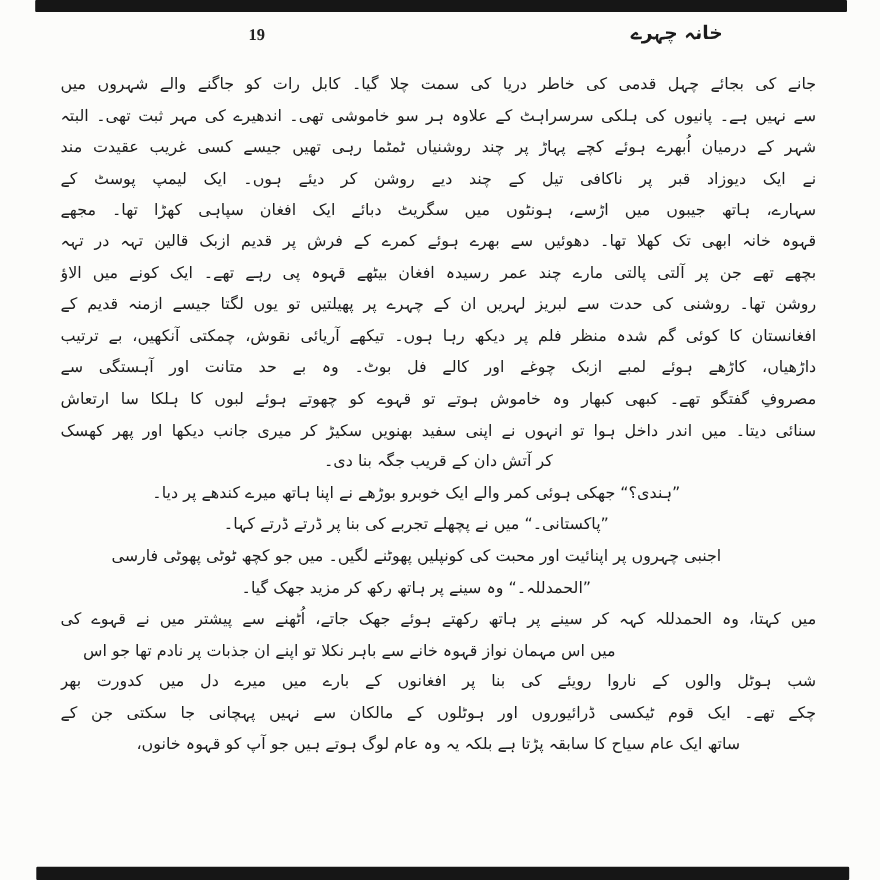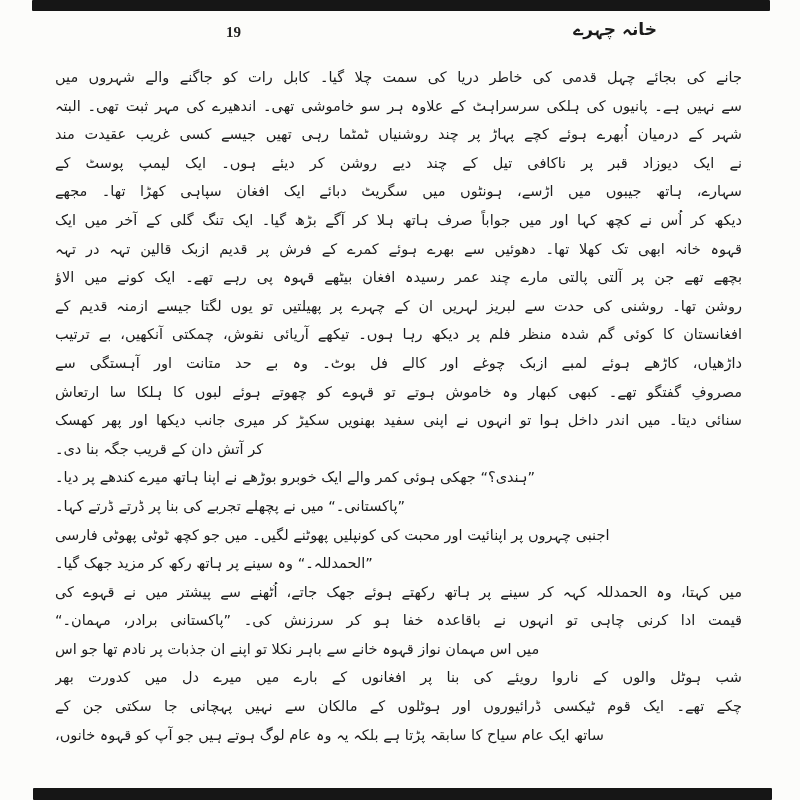--- a/index.html
+++ b/index.html
@@ -23,21 +23,21 @@
     position:absolute;top:24px;left:226px;
     font-family:"Liberation Serif", serif;font-weight:bold;font-size:15px;color:#222;
   }
 
   .body-text{
     position:absolute;top:63px;left:55px;right:58px;
     direction:rtl;color:#1c1c1c;
   }
   .line{
     height:28.6px;line-height:28.6px;font-size:14.5px;
-    overflow:hidden;white-space:nowrap;text-align:left;
+    overflow:hidden;white-space:nowrap;text-align:center;
   }
   
   .line.j{white-space:normal;text-align:justify;text-align-last:justify;word-spacing:1px;}
   
   .line.s0{padding-right:0;}
   
   .line.s1{padding-right:40px;}
   
   .line.s2{padding-right:162px;}
 </style>
@@ -51,35 +51,33 @@
   <div class="running-title">خانہ چہرے</div>
 
   <div class="page-number">19</div>
 
   <div class="body-text" id="body-lines" dir="rtl">
       <div class="line j">جانے کی بجائے چہل قدمی کی خاطر دریا کی سمت چلا گیا۔ کابل رات کو جاگنے والے شہروں میں</div>
       <div class="line j">سے نہیں ہے۔ پانیوں کی ہلکی سرسراہٹ کے علاوہ ہر سو خاموشی تھی۔ اندھیرے کی مہر ثبت تھی۔ البتہ</div>
       <div class="line j">شہر کے درمیان اُبھرے ہوئے کچے پہاڑ پر چند روشنیاں ٹمٹما رہی تھیں جیسے کسی غریب عقیدت مند</div>
       <div class="line j">نے ایک دیوزاد قبر پر ناکافی تیل کے چند دیے روشن کر دیئے ہوں۔ ایک لیمپ پوسٹ کے</div>
       <div class="line j">سہارے، ہاتھ جیبوں میں اڑسے، ہونٹوں میں سگریٹ دبائے ایک افغان سپاہی کھڑا تھا۔ مجھے</div>
-      <div class="line j">دیکھ کر اُس نے کچھ کہا اور میں جواباً صرف ہاتھ ہلا کر آگے بڑھ گیا۔ ایک تنگ گلی کے آخر میں ایک</div>
       <div class="line j">قہوہ خانہ ابھی تک کھلا تھا۔ دھوئیں سے بھرے ہوئے کمرے کے فرش پر قدیم ازبک قالین تہہ در تہہ</div>
       <div class="line j">بچھے تھے جن پر آلتی پالتی مارے چند عمر رسیدہ افغان بیٹھے قہوہ پی رہے تھے۔ ایک کونے میں الاؤ</div>
       <div class="line j">روشن تھا۔ روشنی کی حدت سے لبریز لہریں ان کے چہرے پر پھیلتیں تو یوں لگتا جیسے ازمنہ قدیم کے</div>
       <div class="line j">افغانستان کا کوئی گم شدہ منظر فلم پر دیکھ رہا ہوں۔ تیکھے آریائی نقوش، چمکتی آنکھیں، بے ترتیب</div>
       <div class="line j">داڑھیاں، کاڑھے ہوئے لمبے ازبک چوغے اور کالے فل بوٹ۔ وہ بے حد متانت اور آہستگی سے</div>
       <div class="line j">مصروفِ گفتگو تھے۔ کبھی کبھار وہ خاموش ہوتے تو قہوے کو چھوتے ہوئے لبوں کا ہلکا سا ارتعاش</div>
       <div class="line j">سنائی دیتا۔ میں اندر داخل ہوا تو انہوں نے اپنی سفید بھنویں سکیڑ کر میری جانب دیکھا اور پھر کھسک</div>
       <div class="line s0">کر آتش دان کے قریب جگہ بنا دی۔</div>
       <div class="line s1">”ہندی؟“ جھکی ہوئی کمر والے ایک خوبرو بوڑھے نے اپنا ہاتھ میرے کندھے پر دیا۔</div>
       <div class="line s1">”پاکستانی۔“ میں نے پچھلے تجربے کی بنا پر ڈرتے ڈرتے کہا۔</div>
       <div class="line s1">اجنبی چہروں پر اپنائیت اور محبت کی کونپلیں پھوٹنے لگیں۔ میں جو کچھ ٹوٹی پھوٹی فارسی</div>
       <div class="line s1">”الحمدللہ۔“ وہ سینے پر ہاتھ رکھ کر مزید جھک گیا۔</div>
       <div class="line j">میں کہتا، وہ الحمدللہ کہہ کر سینے پر ہاتھ رکھتے ہوئے جھک جاتے، اُٹھنے سے پیشتر میں نے قہوے کی</div>
-      <div class="line j">قیمت ادا کرنی چاہی تو انہوں نے باقاعدہ خفا ہو کر سرزنش کی۔ ”پاکستانی برادر، مہمان۔“</div>
       <div class="line s2">میں اس مہمان نواز قہوہ خانے سے باہر نکلا تو اپنے ان جذبات پر نادم تھا جو اس</div>
       <div class="line j">شب ہوٹل والوں کے ناروا رویئے کی بنا پر افغانوں کے بارے میں میرے دل میں کدورت بھر</div>
       <div class="line j">چکے تھے۔ ایک قوم ٹیکسی ڈرائیوروں اور ہوٹلوں کے مالکان سے نہیں پہچانی جا سکتی جن کے</div>
       <div class="line s0">ساتھ ایک عام سیاح کا سابقہ پڑتا ہے بلکہ یہ وہ عام لوگ ہوتے ہیں جو آپ کو قہوہ خانوں،</div>
     </div>
 
   <div class="smudge" style="left:170px;bottom:2px;width:80px;"></div>
   <div class="smudge" style="left:400px;bottom:2px;width:70px;"></div>
 
   <div class="scan-bar bottom"></div>

